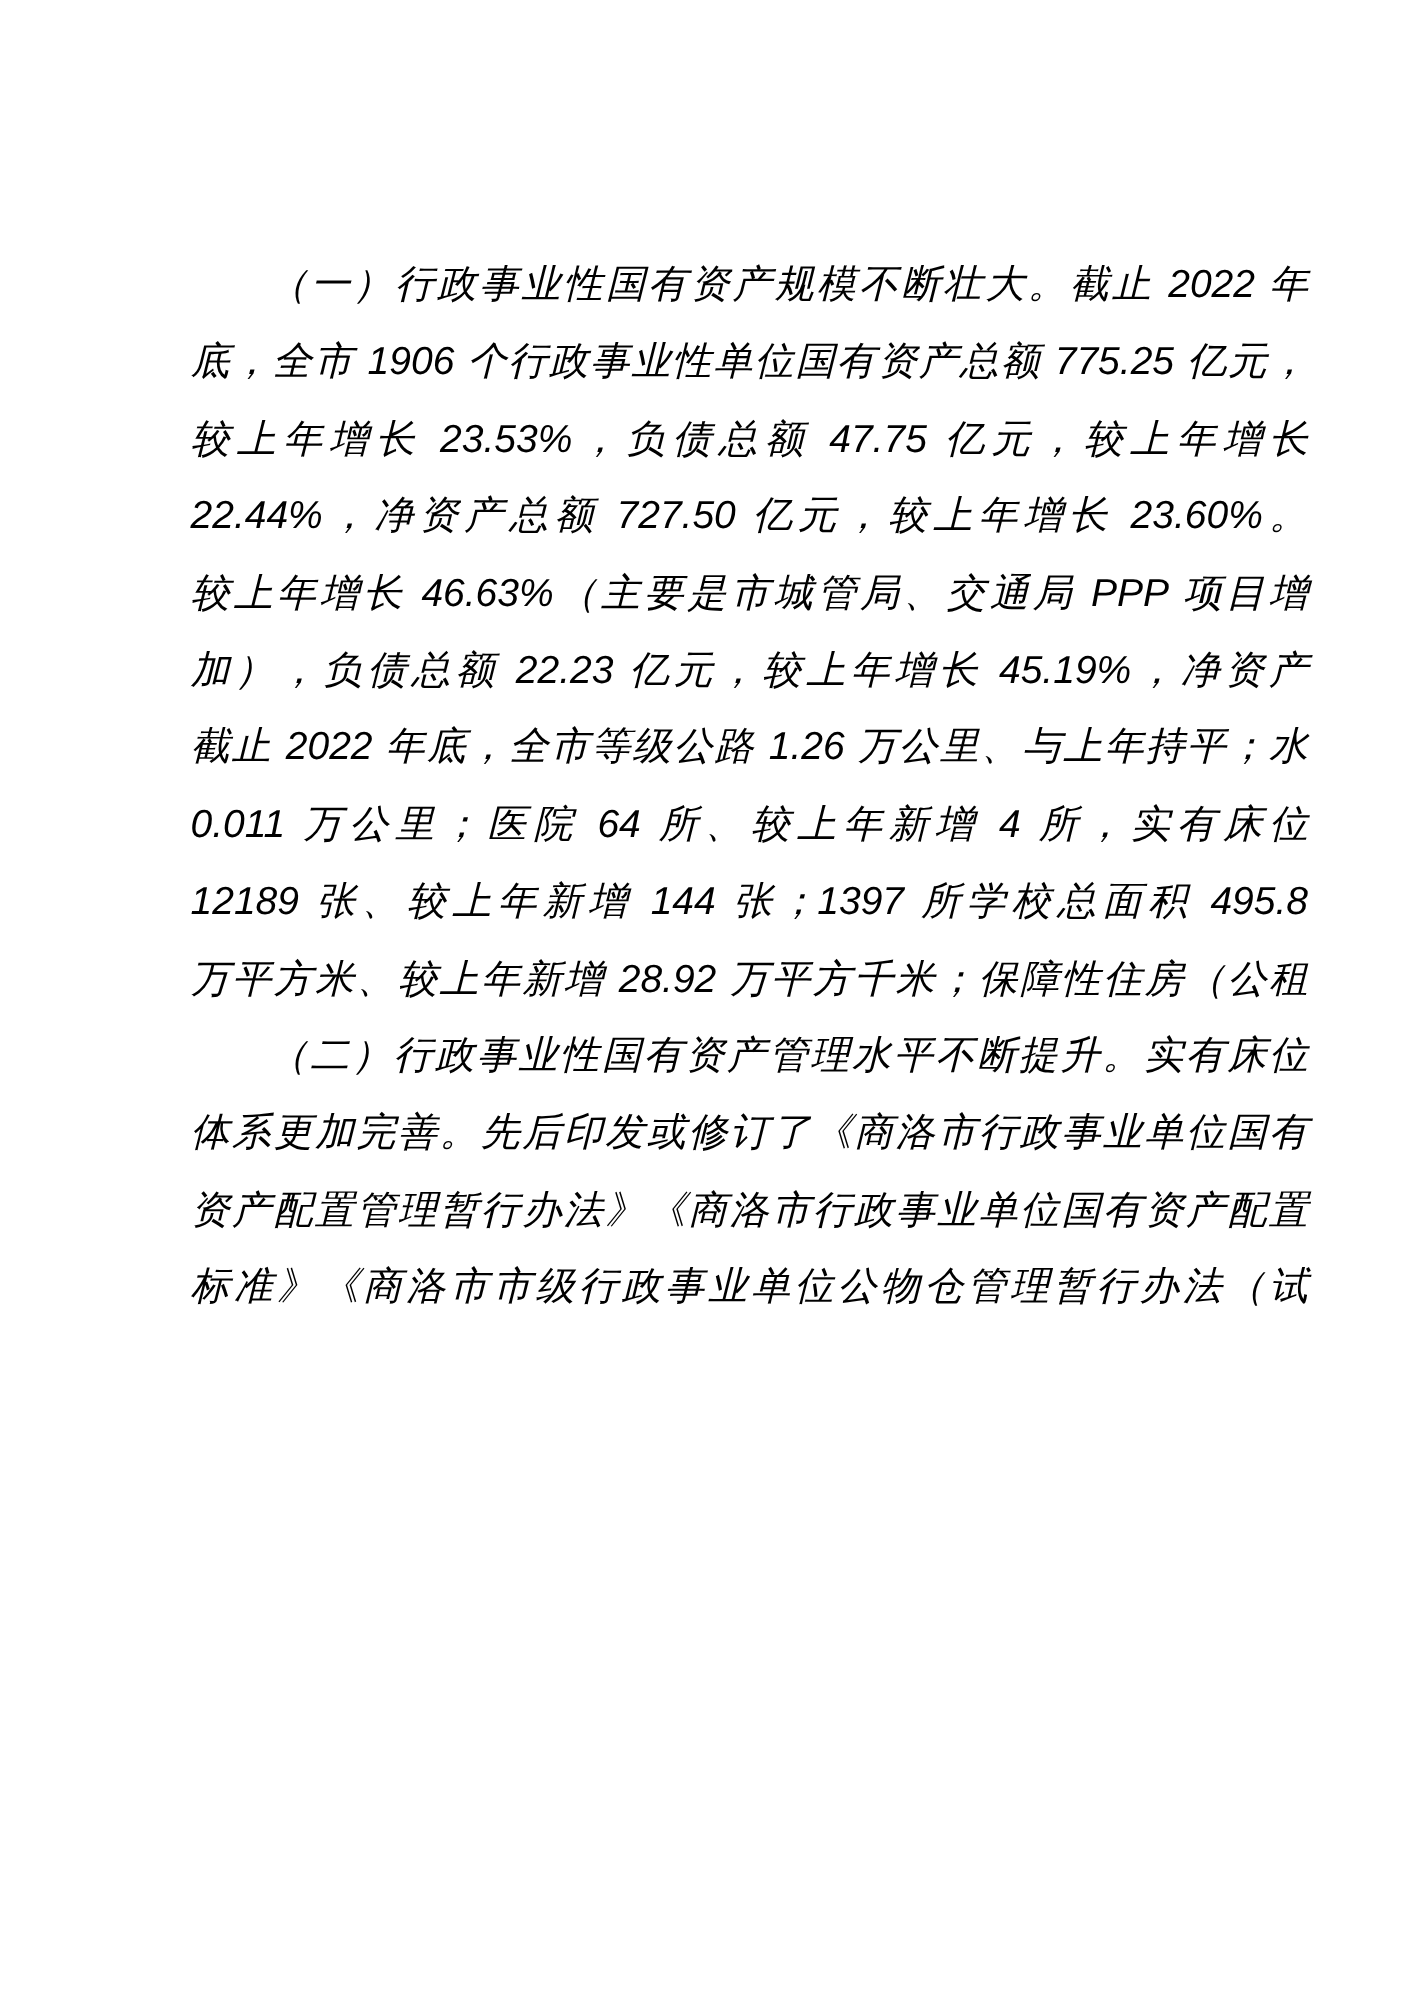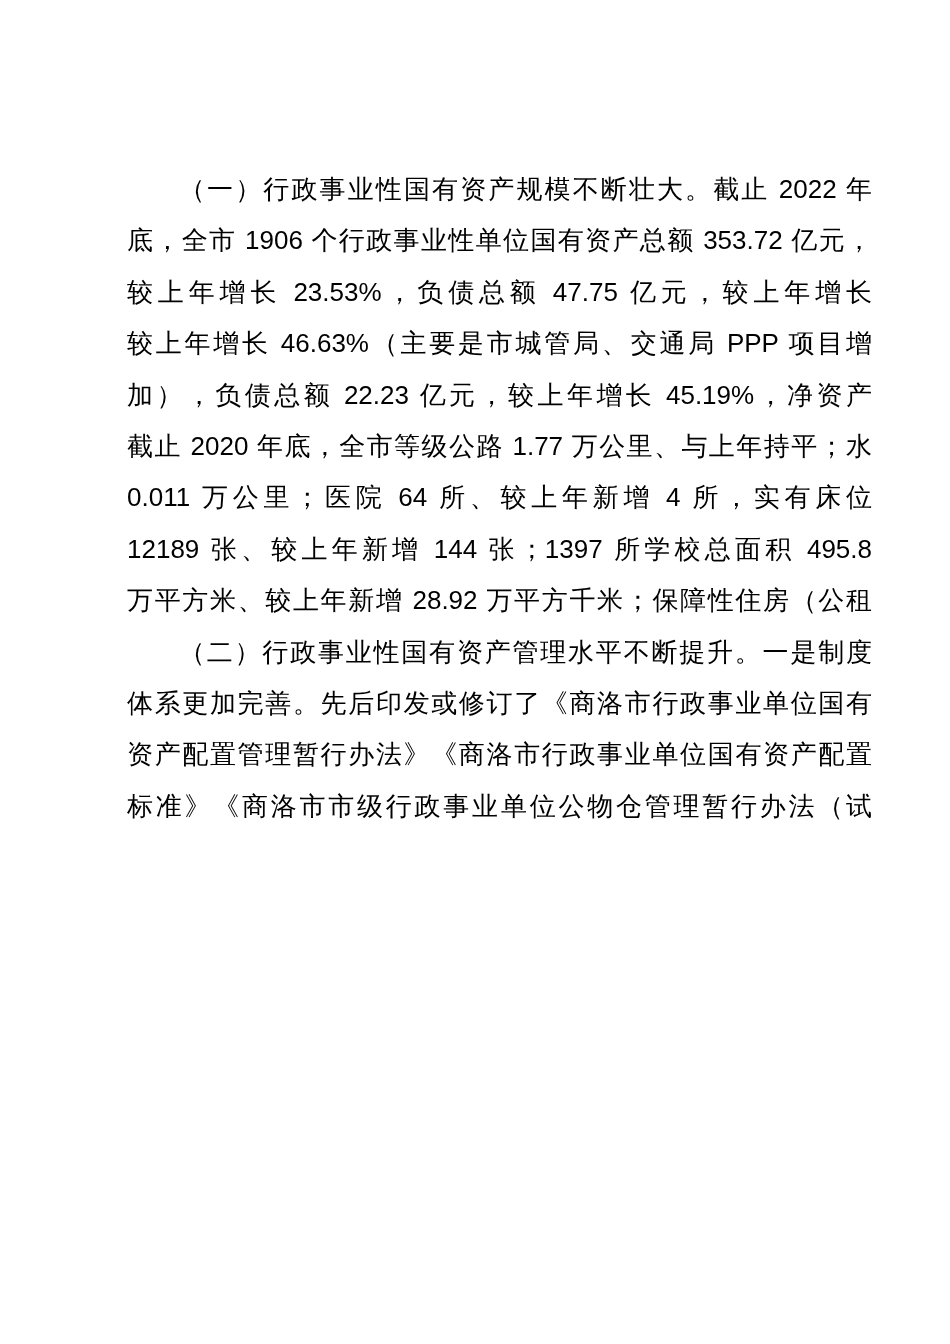--- a/index.html
+++ b/index.html
@@ -15,20 +15,21 @@
   .page {
     box-sizing: border-box;
     width: 950px;
     height: 1232px;
     background: #ffffff;
     color: #000000;
     padding: 164px 78px 0 127px;
     font-family: "Liberation Sans", "DejaVu Sans", sans-serif;
     font-size: 26px;
     font-weight: 400;
+    font-style: italic;
   }
   .doc-body {
     width: 745px;
   }
   .para {
     margin: 0;
     padding: 0;
   }
   .line {
     height: 51.4px;
@@ -48,29 +49,30 @@
   }
 </style>
 </head>
 <body>
 
 <div class="page">
   <div class="doc-body">
 
   <div class="para">
         <div class="line first">（一）行政事业性国有资产规模不断壮大。截止 2022 年</div>
-        <div class="line">底，全市 1906 个行政事业性单位国有资产总额 353.72 亿元，</div>
+        <div class="line">底，全市 1906 个行政事业性单位国有资产总额 775.25 亿元，</div>
         <div class="line">较上年增长 23.53%，负债总额 47.75 亿元，较上年增长</div>
+        <div class="line">22.44%，净资产总额 727.50 亿元，较上年增长 23.60%。</div>
         <div class="line">较上年增长 46.63%（主要是市城管局、交通局 PPP 项目增</div>
         <div class="line">加），负债总额 22.23 亿元，较上年增长 45.19%，净资产</div>
-        <div class="line">截止 2020 年底，全市等级公路 1.77 万公里、与上年持平；水</div>
+        <div class="line">截止 2022 年底，全市等级公路 1.26 万公里、与上年持平；水</div>
         <div class="line">0.011 万公里；医院 64 所、较上年新增 4 所，实有床位</div>
         <div class="line">12189 张、较上年新增 144 张；1397 所学校总面积 495.8</div>
         <div class="line">万平方米、较上年新增 28.92 万平方千米；保障性住房（公租</div>
       </div>
       <div class="para">
-        <div class="line first">（二）行政事业性国有资产管理水平不断提升。一是制度</div>
+        <div class="line first">（二）行政事业性国有资产管理水平不断提升。实有床位</div>
         <div class="line">体系更加完善。先后印发或修订了《商洛市行政事业单位国有</div>
         <div class="line">资产配置管理暂行办法》《商洛市行政事业单位国有资产配置</div>
         <div class="line">标准》《商洛市市级行政事业单位公物仓管理暂行办法（试</div>
       </div>
     </div>
 </div>
 
 </body></html>

